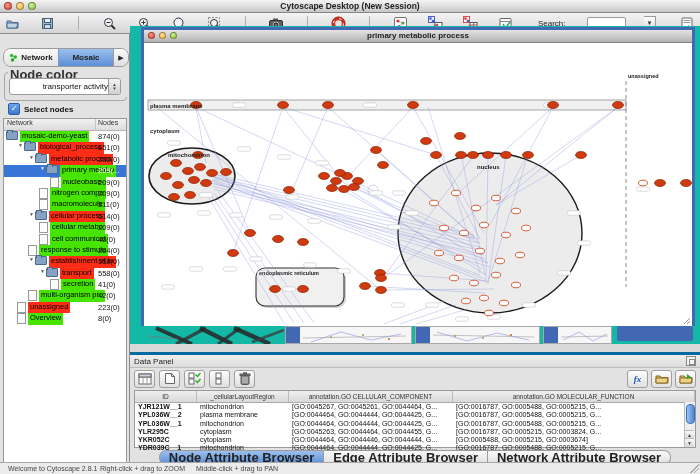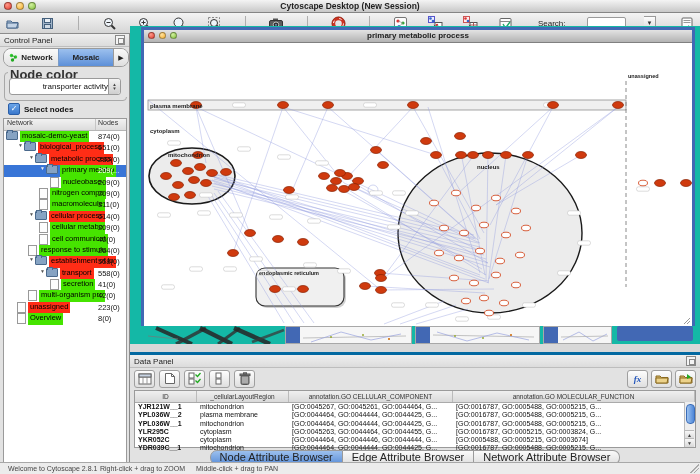--- a/index.html
+++ b/index.html
@@ -75,21 +75,21 @@
   .tbl-head{display:grid;grid-template-columns:62px 92px 164px 1fr;height:11px;background:linear-gradient(#efefef,#d9d9d9);border-bottom:1px solid #aaa;font-size:6.5px;color:#333;text-align:center;line-height:11px}
   .tbl-head div{border-right:1px solid #bbb;overflow:hidden;white-space:nowrap}
   .tbl-row{display:grid;grid-template-columns:62px 92px 164px 1fr;height:8.3px;font-size:7px;color:#111;line-height:8.3px;white-space:nowrap}
   .tbl-row div{overflow:hidden;padding-left:3px}
   .tbl-row .id{font-weight:bold}
   #tbl-scroll{position:absolute;right:0;top:11px;bottom:0;width:10px;background:#eee;border-left:1px solid #bbb}
   #tbl-thumb{position:absolute;left:1px;top:2px;width:7px;height:18px;border-radius:4px;background:linear-gradient(90deg,#9cc2f0,#4d86d8);border:1px solid #3a6cb8}
   .scr-btn{position:absolute;left:0;width:9px;height:8px;font-size:5px;text-align:center;color:#444;background:linear-gradient(#f8f8f8,#d8d8d8);border-top:1px solid #bbb;line-height:8px}
   
   #browser-tabs{left:0;top:95px;width:570px;height:15px;display:flex;justify-content:center;align-items:center}
-  .btab{font-size:11px;font-weight:normal;color:#222;padding:1px 9px;background:linear-gradient(#fafafa,#dfdfdf);border:1px solid #9a9a9a;border-left:none;height:11px;line-height:11px}
+  .btab{font-size:13px;font-weight:bold;color:#222;padding:1px 9px;background:linear-gradient(#fafafa,#dfdfdf);border:1px solid #9a9a9a;border-left:none;height:11px;line-height:11px}
   .btab:first-child{border-left:1px solid #9a9a9a;border-radius:7px 0 0 7px}
   .btab:last-child{border-radius:0 7px 7px 0}
   .btab.sel{background:linear-gradient(#9cc0ee,#5c8fd8)}
   
   #status-bar{left:0;top:462px;width:700px;height:12px;background:#ececec;border-top:1px solid #a8a8a8;box-sizing:border-box;font-size:7px;color:#444}
   #status-bar span{position:absolute;top:2px}
   #grip{right:1px;top:464px;width:9px;height:9px;background:
     linear-gradient(135deg,transparent 50%,#aaa 50%,#aaa 56%,transparent 56%,transparent 70%,#aaa 70%,#aaa 76%,transparent 76%)}
 </style>
 </head>
@@ -212,24 +212,20 @@
       <svg width="15" height="15">
         <rect x="2" y="2" width="10" height="11" rx="1" fill="#fdfdfd" stroke="#666"></rect>
         <line x1="3.5" y1="4.5" x2="10.5" y2="4.5" stroke="#999"></line>
         <line x1="3.5" y1="6.5" x2="10.5" y2="6.5" stroke="#999"></line>
         <path d="M8 9l4 3-2 1z" fill="#335"></path>
       </svg>
     </div>
 </div>
 
 <div class="abs" id="control-panel">
-  <div class="panel-head">
-    <span>Control Panel</span>
-    <span class="float-ico"></span>
-  </div>
   <div class="abs" id="cp-tabs">
     <div class="cp-tab">
       <svg width="9" height="9">
           <circle cx="2.5" cy="2.5" r="1.7" fill="#3c3"></circle>
           <circle cx="6.5" cy="4" r="1.7" fill="#3c3"></circle>
           <circle cx="3.5" cy="7" r="1.7" fill="#2a2"></circle>
           <line x1="2.5" y1="2.5" x2="6.5" y2="4" stroke="#282" stroke-width=".7"></line>
           <line x1="6.5" y1="4" x2="3.5" y2="7" stroke="#282" stroke-width=".7"></line>
         </svg>
       <span>Network</span>

